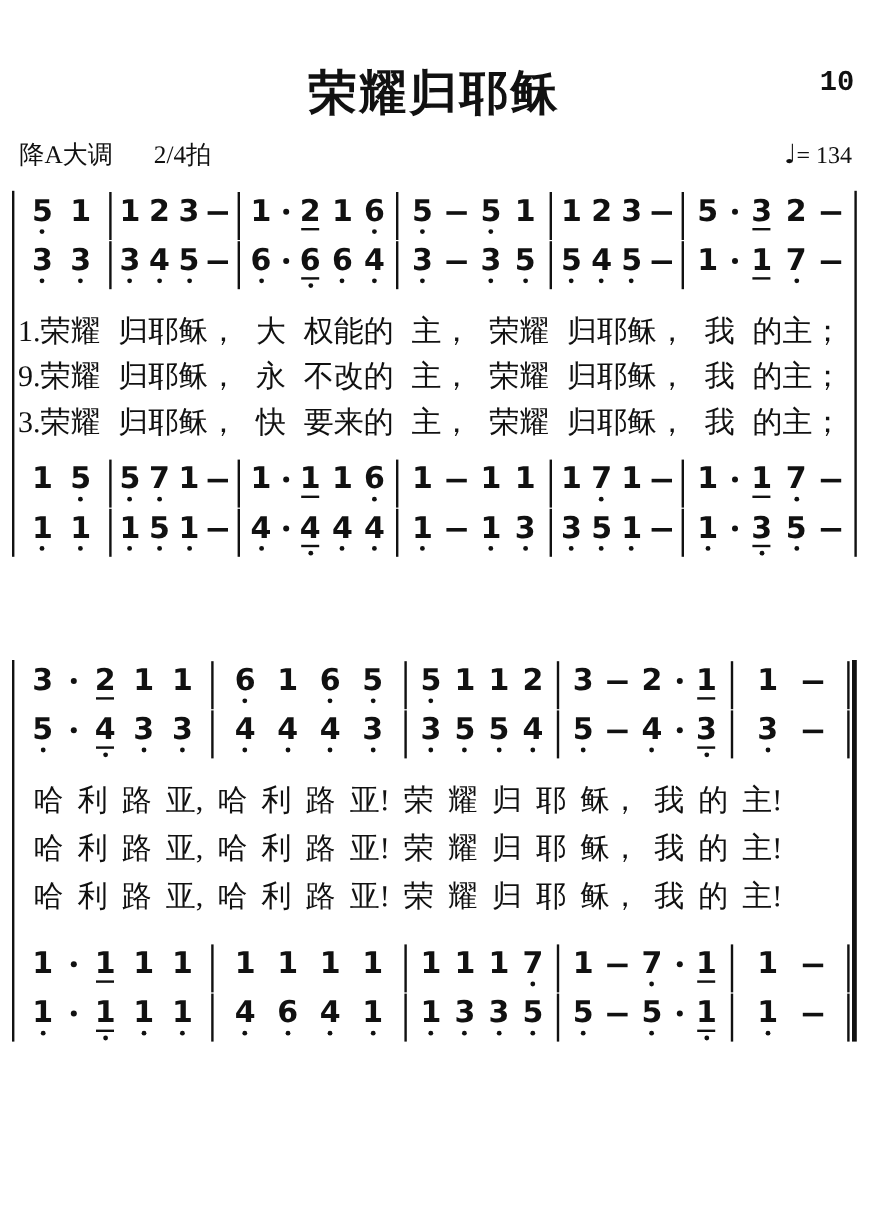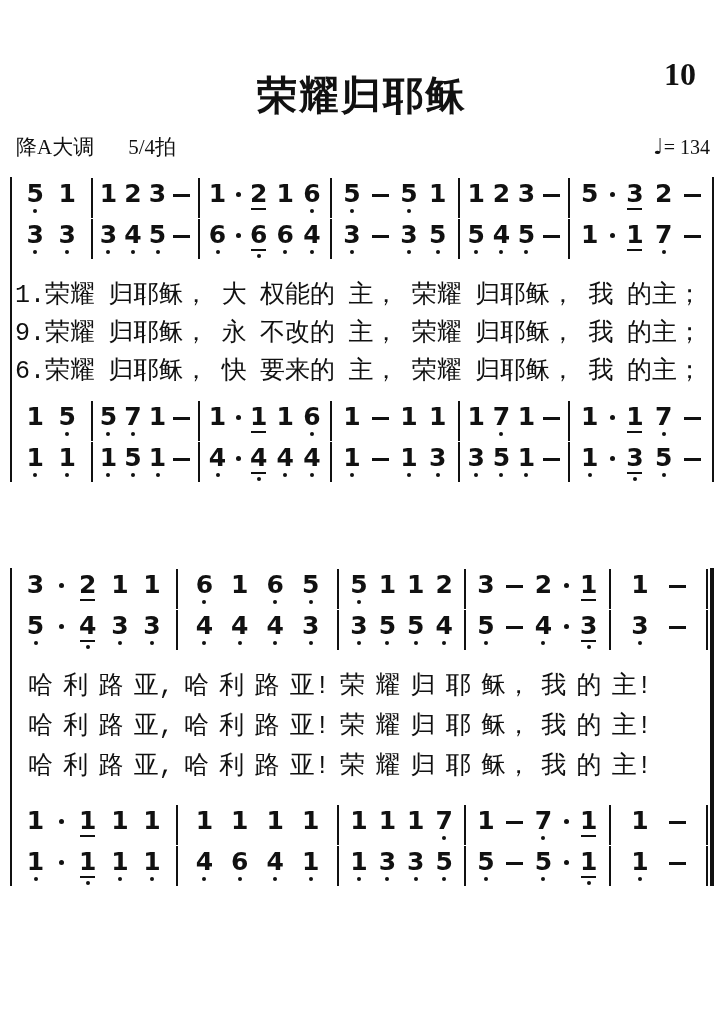--- a/index.html
+++ b/index.html
@@ -1,22 +1,22 @@
 <!DOCTYPE html>
 <html><head>
 <meta charset="utf-8">
 <style>
   html,body{margin:0;padding:0;background:#fff;}
   .page{position:relative;width:724px;height:1024px;background:#fff;color:#111;overflow:hidden;
         font-family:"Liberation Serif","DejaVu Serif",serif;}
-  .header{position:relative;padding-top:68px;}
+  .header{position:relative;padding-top:50px;}
   .title{text-align:center;font-family:"Liberation Sans","DejaVu Sans",sans-serif;
          font-weight:bold;font-size:40px;letter-spacing:2px;}
-  .piece-number{position:absolute;top:56px;right:28px;font-family:Liberation Serif, serif;
-         font-weight:bold;font-size:32px;}
+  .piece-number{position:absolute;top:56px;right:12px;font-family:Liberation Mono, monospace;
+         font-weight:bold;font-size:24px;}
   .meta{display:flex;justify-content:space-between;align-items:baseline;margin-top:10px;padding:0 14px 0 16px;
         font-size:21px;}
   .meta .time{margin-left:34px;}
   .tempo{font-size:20px;}
   .tempo .glyph{font-family:"DejaVu Sans",sans-serif;font-size:22px;}
 
   .system{position:relative;margin:16px 10px 0 10px;}
   .system::before{content:"";position:absolute;left:0;top:0;bottom:0;width:2px;background:#111;}
   .system::after{content:"";position:absolute;right:0;top:0;bottom:0;width:2px;background:#111;}
   .system.final::after{width:4px;}
@@ -26,37 +26,37 @@
   .measure{display:flex;justify-content:space-evenly;align-items:flex-start;flex-basis:0;min-width:0;padding-top:4px;}
   .bar{flex:none;width:2px;height:40px;background:#111;margin-top:1px;}
   .endbar{flex:none;width:2px;height:40px;background:#111;margin:1px 4px 0 0;}
   .note{display:inline-flex;flex-direction:column;align-items:center;line-height:1;}
   .digit{font-family:"DejaVu Sans","Liberation Sans",sans-serif;font-weight:bold;font-size:25px;line-height:1;}
   .uline{width:15px;height:2px;background:#111;margin-top:2px;}
   .lodot{width:4px;height:4px;border-radius:50%;background:#111;margin-top:3px;}
   .dash{width:17px;height:3px;background:#111;margin-top:13px;}
   .aug{width:5px;height:5px;border-radius:50%;background:#111;margin-top:11px;}
 
-  .lyrics-block{margin:15px 0 12px 0;font-family:Liberation Mono, monospace;}
+  .lyrics-block{margin:15px 0 12px 0;}
   .lyricrow{display:flex;justify-content:space-between;align-items:center;height:38px;
             padding:0 12px 0 5px;font-size:25px;white-space:nowrap;}
   .chorus .lyrics-block{margin:14px 0 20px 0;}
   .chorus .lyricrow{height:40px;padding:0 62px 0 18px;}
   .seg{flex:none;}
 </style>
 </head>
 <body>
 
 <div class="page">
   <div class="header">
     <div class="title">荣耀归耶稣</div>
     <div class="piece-number">10</div>
     <div class="meta">
       <div>
-        <span class="key">降A大调</span><span class="time">5/4拍</span>
+        <span class="key">降A大调</span><span class="time">2/4拍</span>
       </div>
       <div class="tempo">
         <span class="glyph">♩</span><span>= 134</span>
       </div>
     </div>
   </div>
 
   <div class="system">
     <div class="noteline">
         <span class="measure" style="flex-grow: 80;">
@@ -257,21 +257,21 @@
           <span class="seg">归耶稣，</span>
           <span class="seg">永</span>
           <span class="seg">不改的</span>
           <span class="seg">主，</span>
           <span class="seg">荣耀</span>
           <span class="seg">归耶稣，</span>
           <span class="seg">我</span>
           <span class="seg">的主；</span>
         </div>
       <div class="lyricrow">
-          <span class="seg">6.荣耀</span>
+          <span class="seg">3.荣耀</span>
           <span class="seg">归耶稣，</span>
           <span class="seg">快</span>
           <span class="seg">要来的</span>
           <span class="seg">主，</span>
           <span class="seg">荣耀</span>
           <span class="seg">归耶稣，</span>
           <span class="seg">我</span>
           <span class="seg">的主；</span>
         </div>
     </div>

